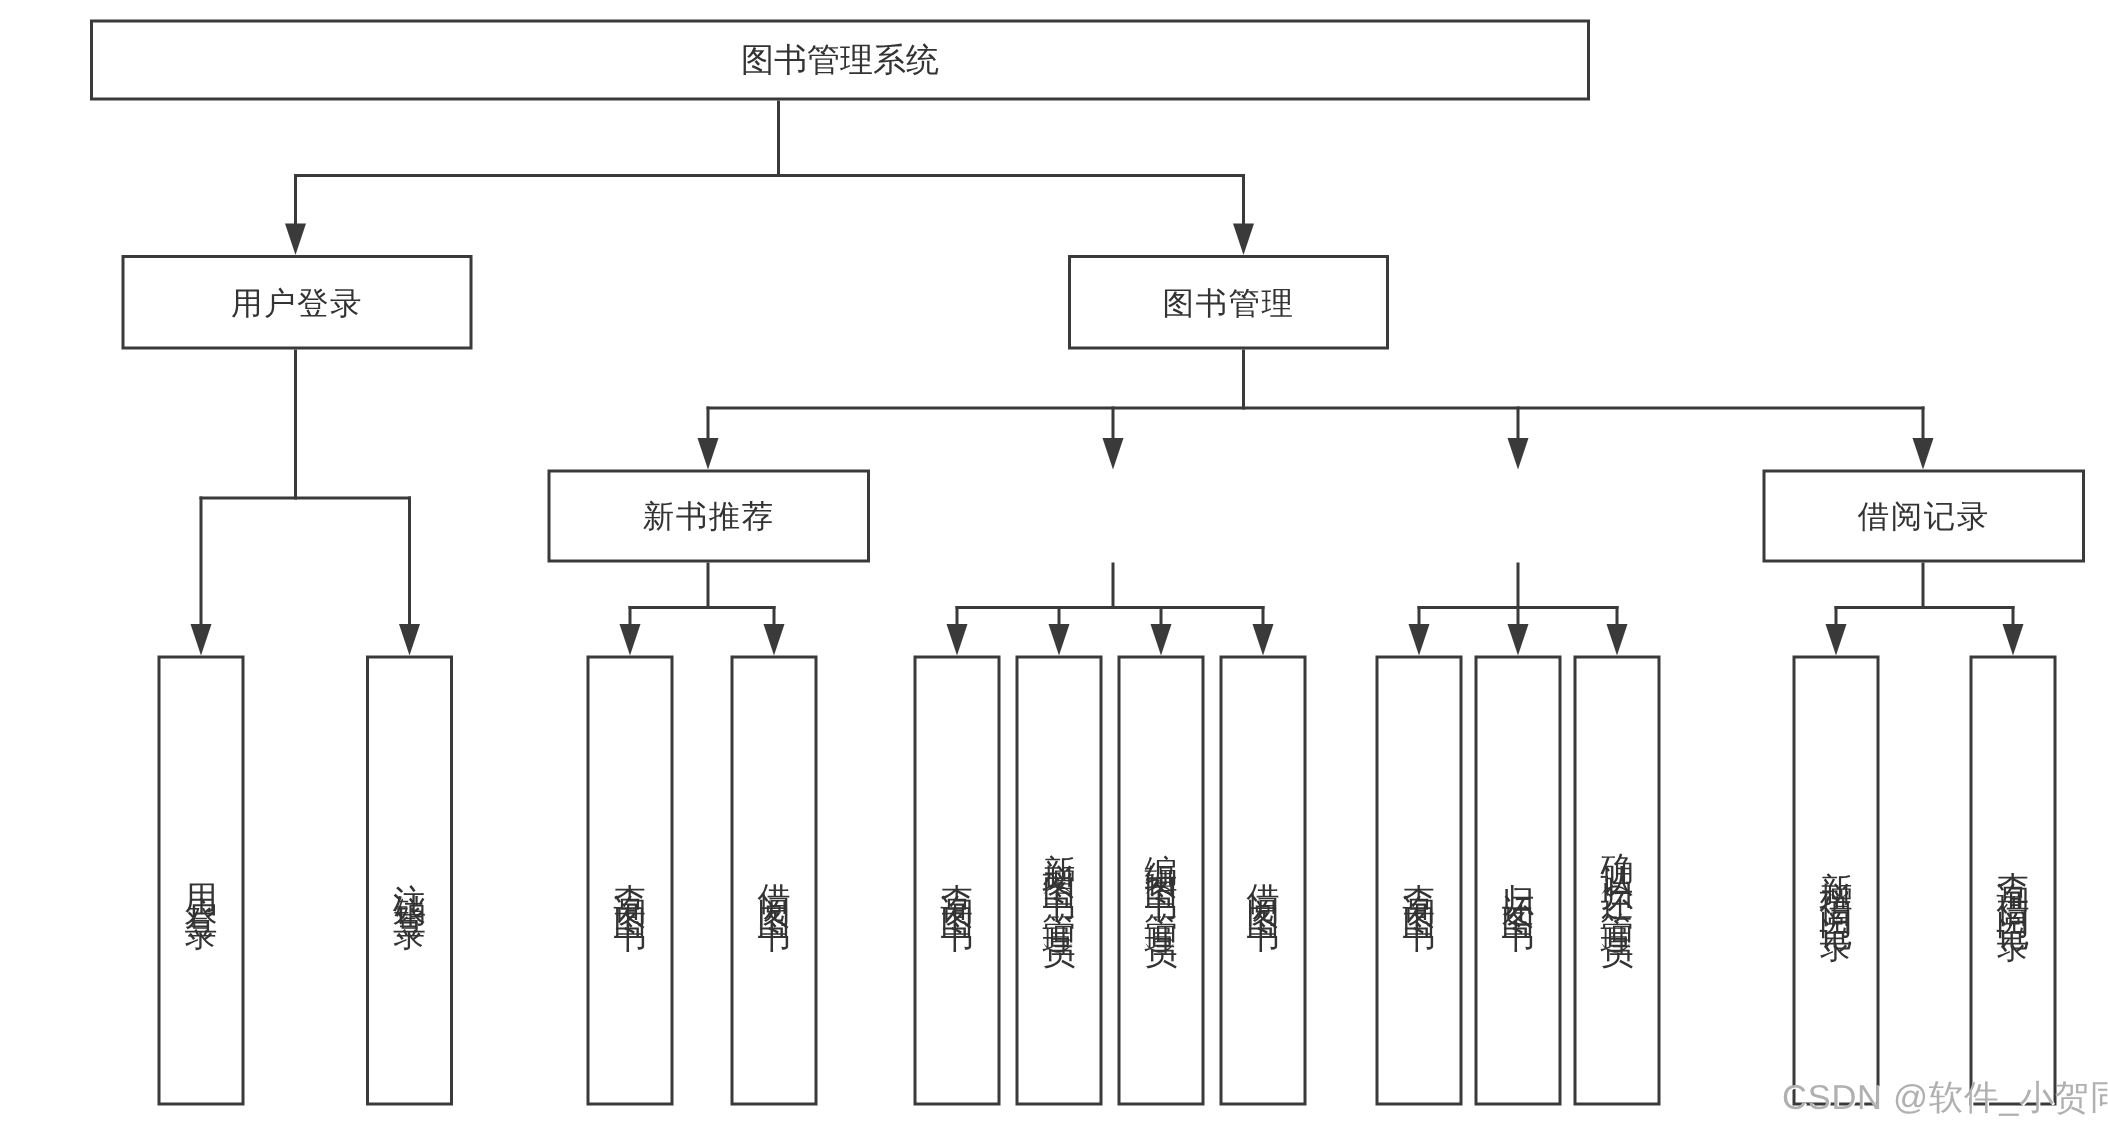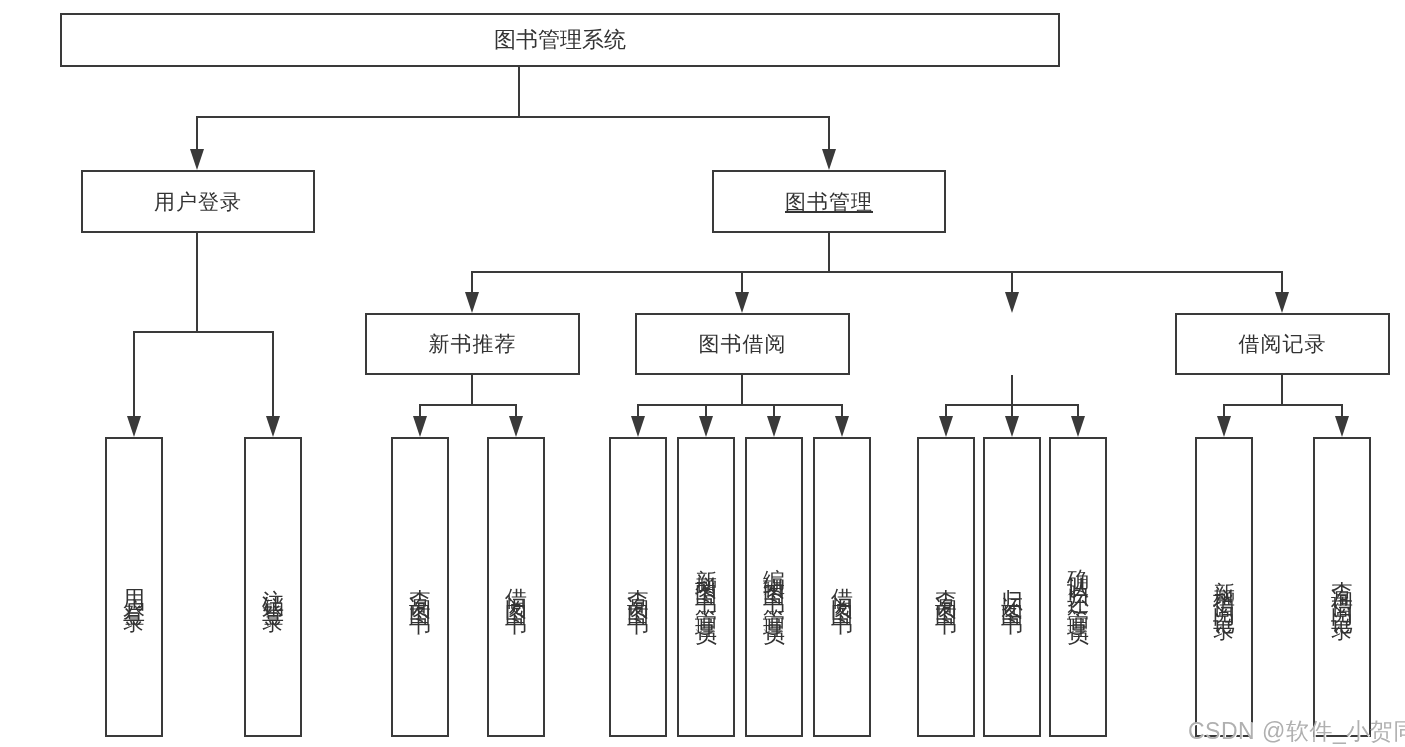--- a/index.html
+++ b/index.html
@@ -67,21 +67,21 @@
   <div class="ln" style="left:518px;top:67px;width:2px;height:51px;"></div>
   <div class="ln" style="left:196px;top:116px;width:634px;height:2px;"></div>
   <div class="ln" style="left:196px;top:116px;width:2px;height:36px;"></div>
   <div class="arrow" style="left:190px;top:149px;"></div>
   <div class="ln" style="left:828px;top:116px;width:2px;height:36px;"></div>
   <div class="arrow" style="left:822px;top:149px;"></div>
 
   <div class="node h" style="left:81px;top:170px;width:234px;height:63px;">
     <span>用户登录</span>
   </div>
-  <div class="node h" style="left:712px;top:170px;width:234px;height:63px;text-decoration:underline;">
+  <div class="node h" style="left:712px;top:170px;width:214px;height:63px;">
     <span>图书管理</span>
   </div>
 
   <div class="ln" style="left:196px;top:233px;width:2px;height:100px;"></div>
   <div class="ln" style="left:133px;top:331px;width:141px;height:2px;"></div>
   <div class="ln" style="left:133px;top:331px;width:2px;height:86px;"></div>
   <div class="arrow" style="left:127px;top:416px;"></div>
   <div class="ln" style="left:272px;top:331px;width:2px;height:86px;"></div>
   <div class="arrow" style="left:266px;top:416px;"></div>
 
@@ -99,23 +99,20 @@
   <div class="arrow" style="left:465px;top:292px;"></div>
   <div class="ln" style="left:741px;top:271px;width:2px;height:22px;"></div>
   <div class="arrow" style="left:735px;top:292px;"></div>
   <div class="ln" style="left:1011px;top:271px;width:2px;height:22px;"></div>
   <div class="arrow" style="left:1005px;top:292px;"></div>
   <div class="ln" style="left:1281px;top:271px;width:2px;height:22px;"></div>
   <div class="arrow" style="left:1275px;top:292px;"></div>
 
   <div class="node h" style="left:365px;top:313px;width:215px;height:62px;">
     <span>新书推荐</span>
-  </div>
-  <div class="node h" style="left:635px;top:313px;width:215px;height:62px;">
-    <span>图书借阅</span>
   </div>
   <div class="node h" style="left:1175px;top:313px;width:215px;height:62px;">
     <span>借阅记录</span>
   </div>
 
   <div class="ln" style="left:471px;top:375px;width:2px;height:31px;"></div>
   <div class="ln" style="left:419px;top:404px;width:98px;height:2px;"></div>
   <div class="ln" style="left:419px;top:404px;width:2px;height:14px;"></div>
   <div class="arrow" style="left:413px;top:416px;"></div>
   <div class="ln" style="left:515px;top:404px;width:2px;height:14px;"></div>

